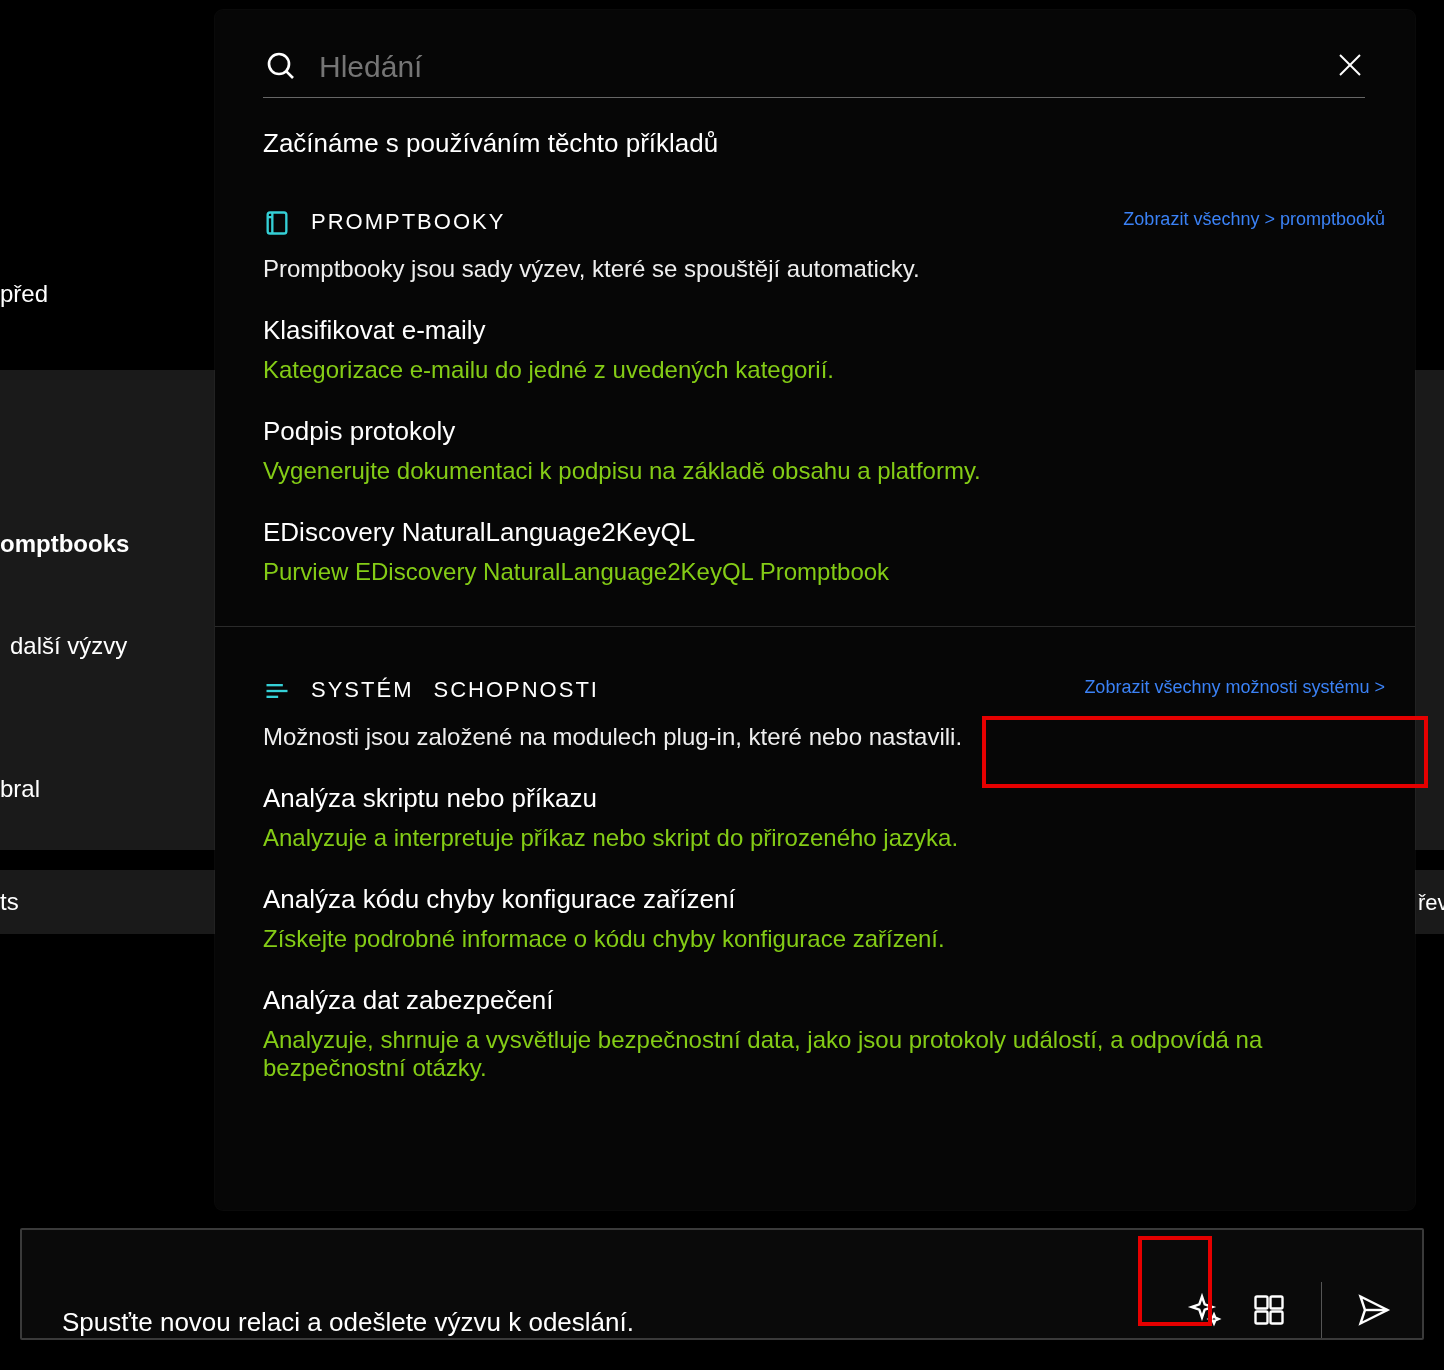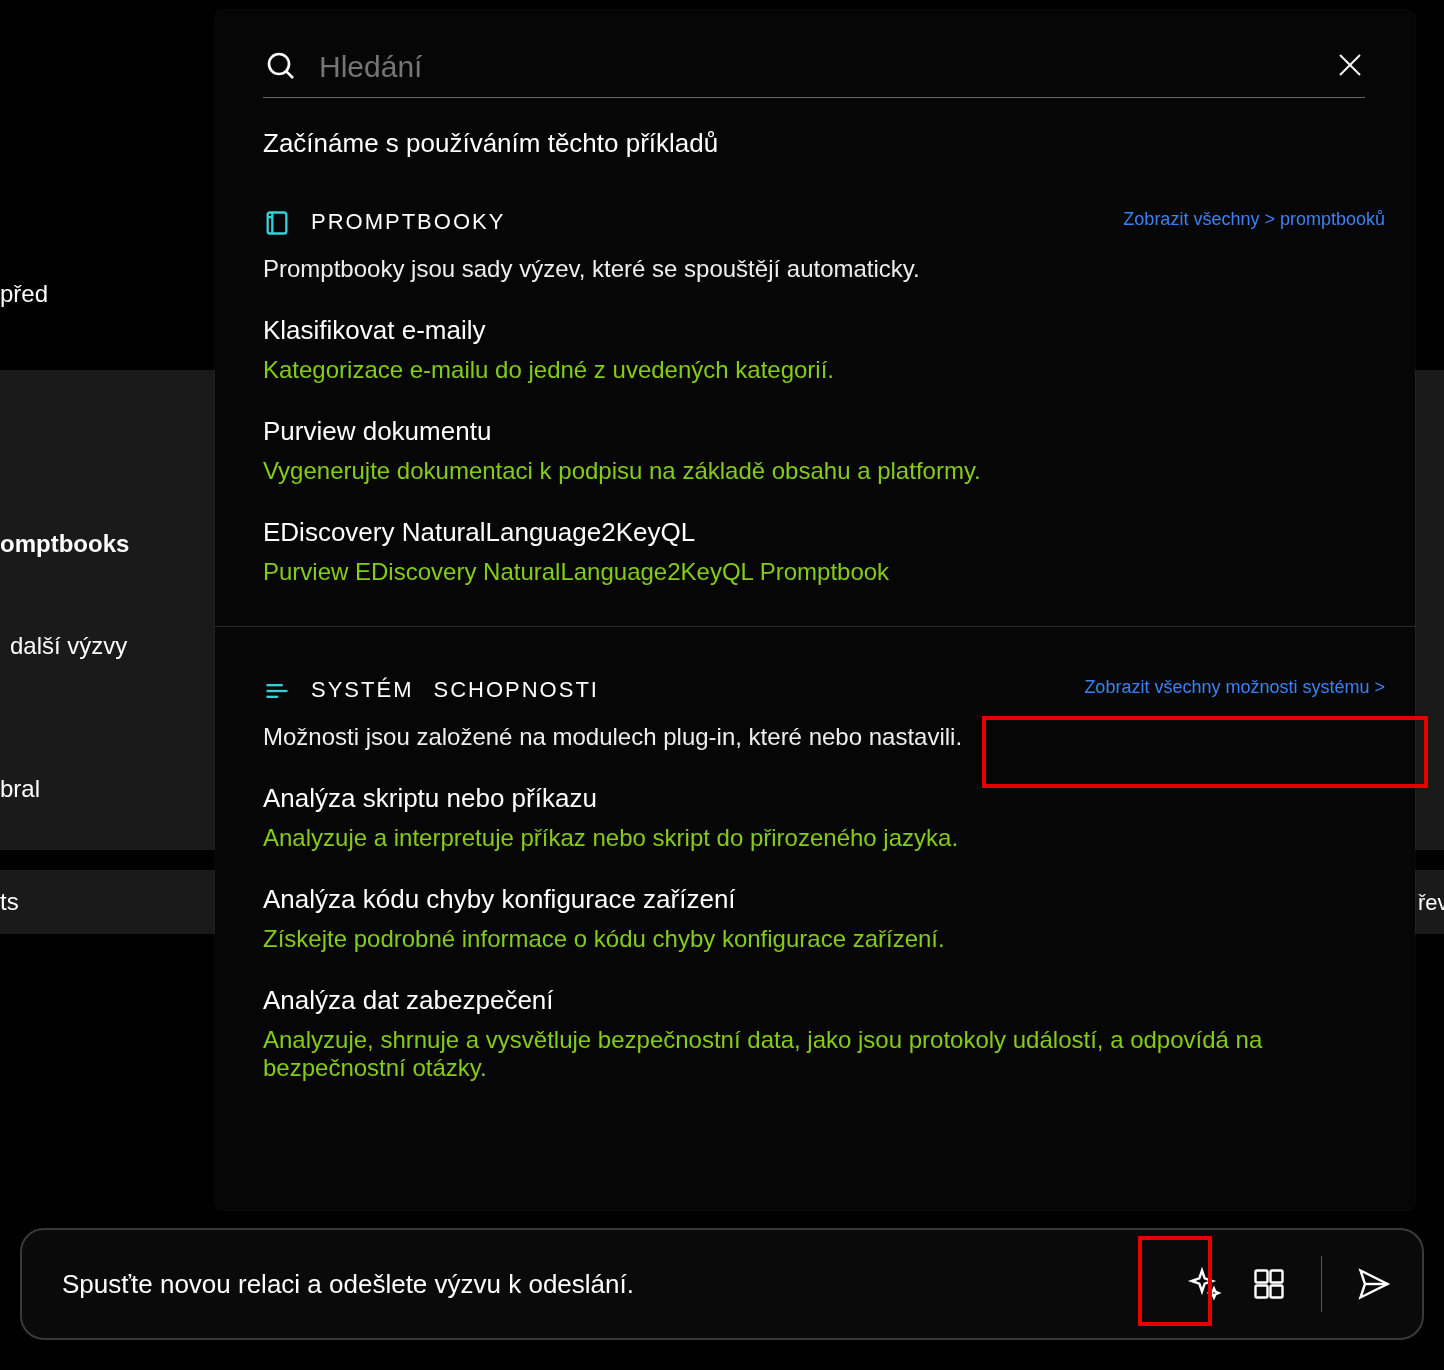--- a/index.html
+++ b/index.html
@@ -125,24 +125,24 @@
   }
 
   
   .prompt-bar {
     position: absolute;
     left: 20px;
     right: 20px;
     bottom: 30px;
     height: 112px;
     border: 2px solid #3a3a3a;
-    border-radius: 24px;
+    border-radius: 2px;
     background: #0a0a0a;
     display: flex;
-    align-items: center;
+    align-items: flex-end;
     padding: 0 30px 0 40px;
   }
   .prompt-bar .prompt-text {
     flex: 1;
     font-size: 26px;
     color: #fff;
   }
   .prompt-bar .actions {
     display: flex;
     align-items: center;
@@ -211,21 +211,21 @@
     <span class="spacer"></span>
     <span class="link">Zobrazit všechny &gt; promptbooků</span>
   </div>
   <div class="sec-desc">Promptbooky jsou sady výzev, které se spouštějí automaticky.</div>
 
   <div class="item">
     <div class="item-title">Klasifikovat e-maily</div>
     <div class="item-desc">Kategorizace e-mailu do jedné z uvedených kategorií.</div>
   </div>
   <div class="item">
-    <div class="item-title">Purview dokumentu</div>
+    <div class="item-title">Podpis protokoly</div>
     <div class="item-desc">Vygenerujte dokumentaci k podpisu na základě obsahu a platformy.</div>
   </div>
   <div class="item">
     <div class="item-title">EDiscovery NaturalLanguage2KeyQL</div>
     <div class="item-desc">Purview EDiscovery NaturalLanguage2KeyQL Promptbook</div>
   </div>
 
   <div class="divider"></div>
 
   <div class="sec-header">

